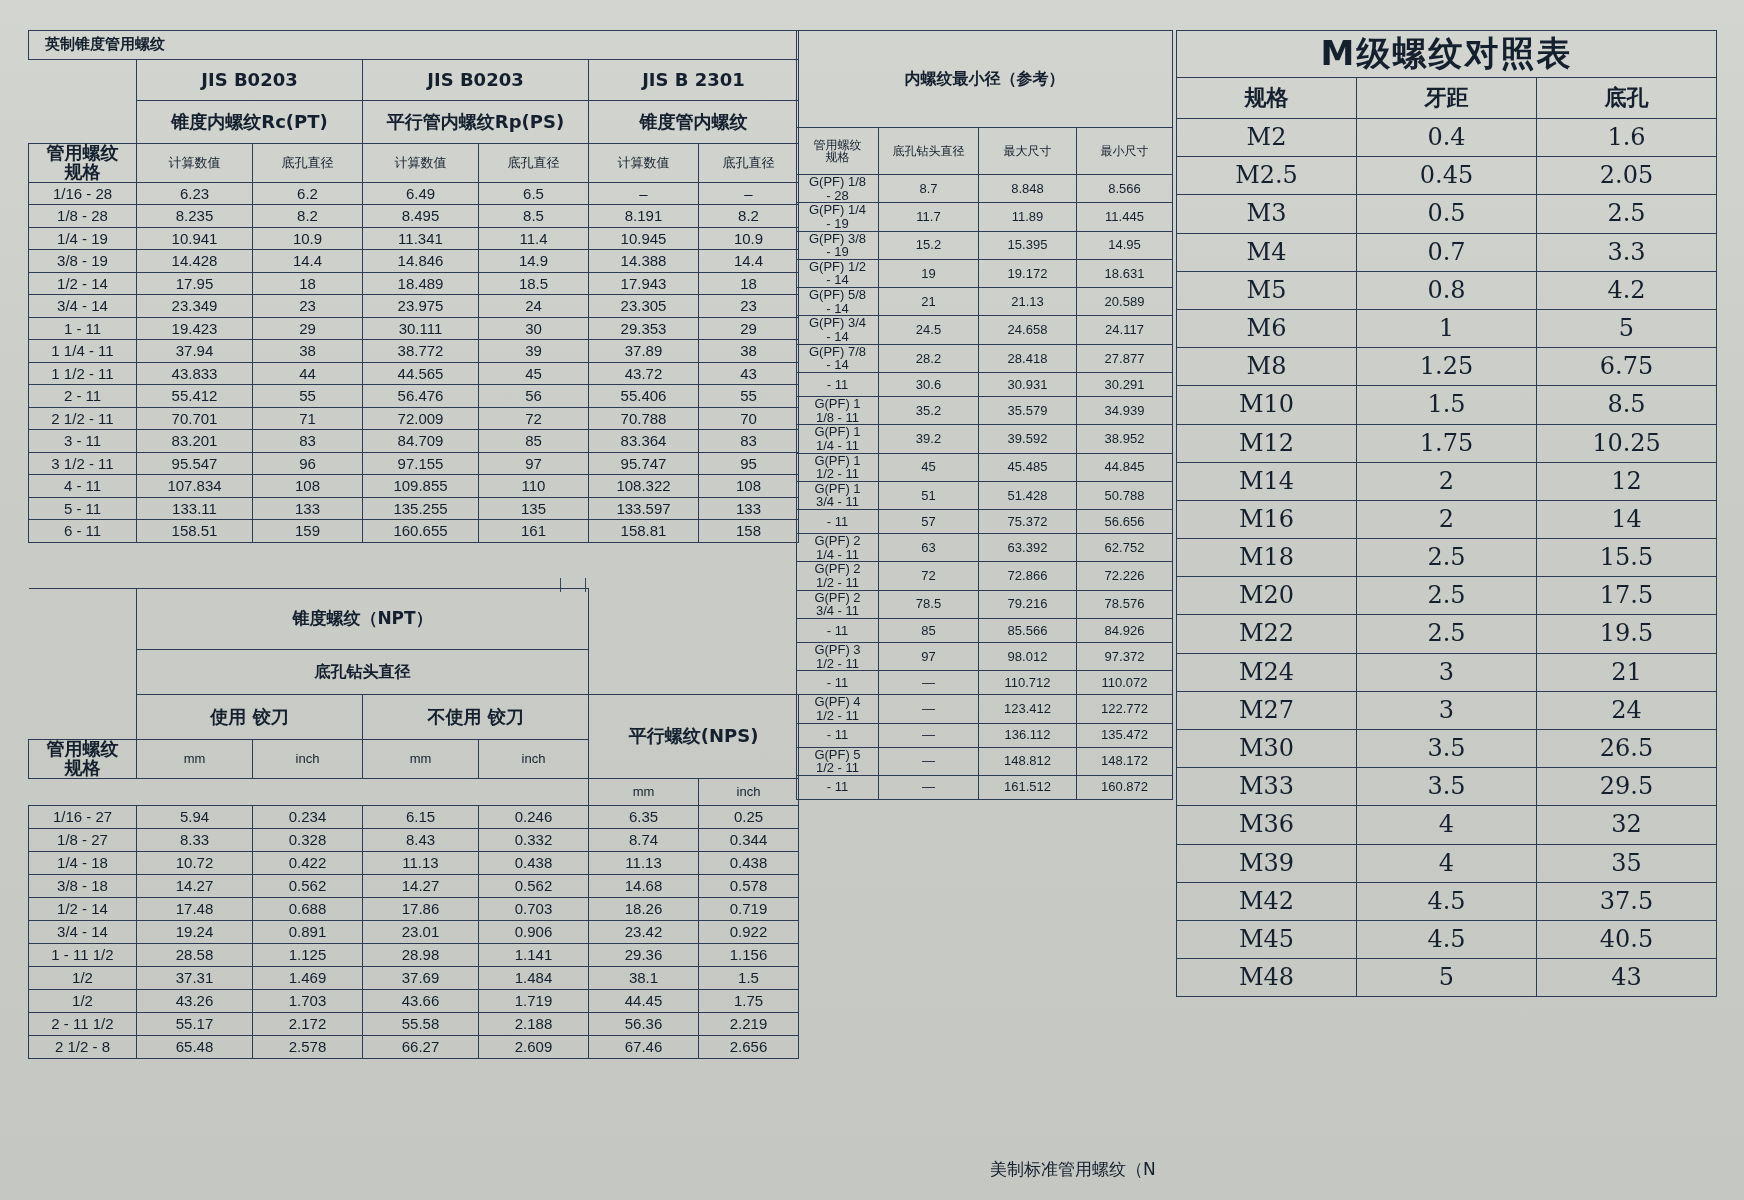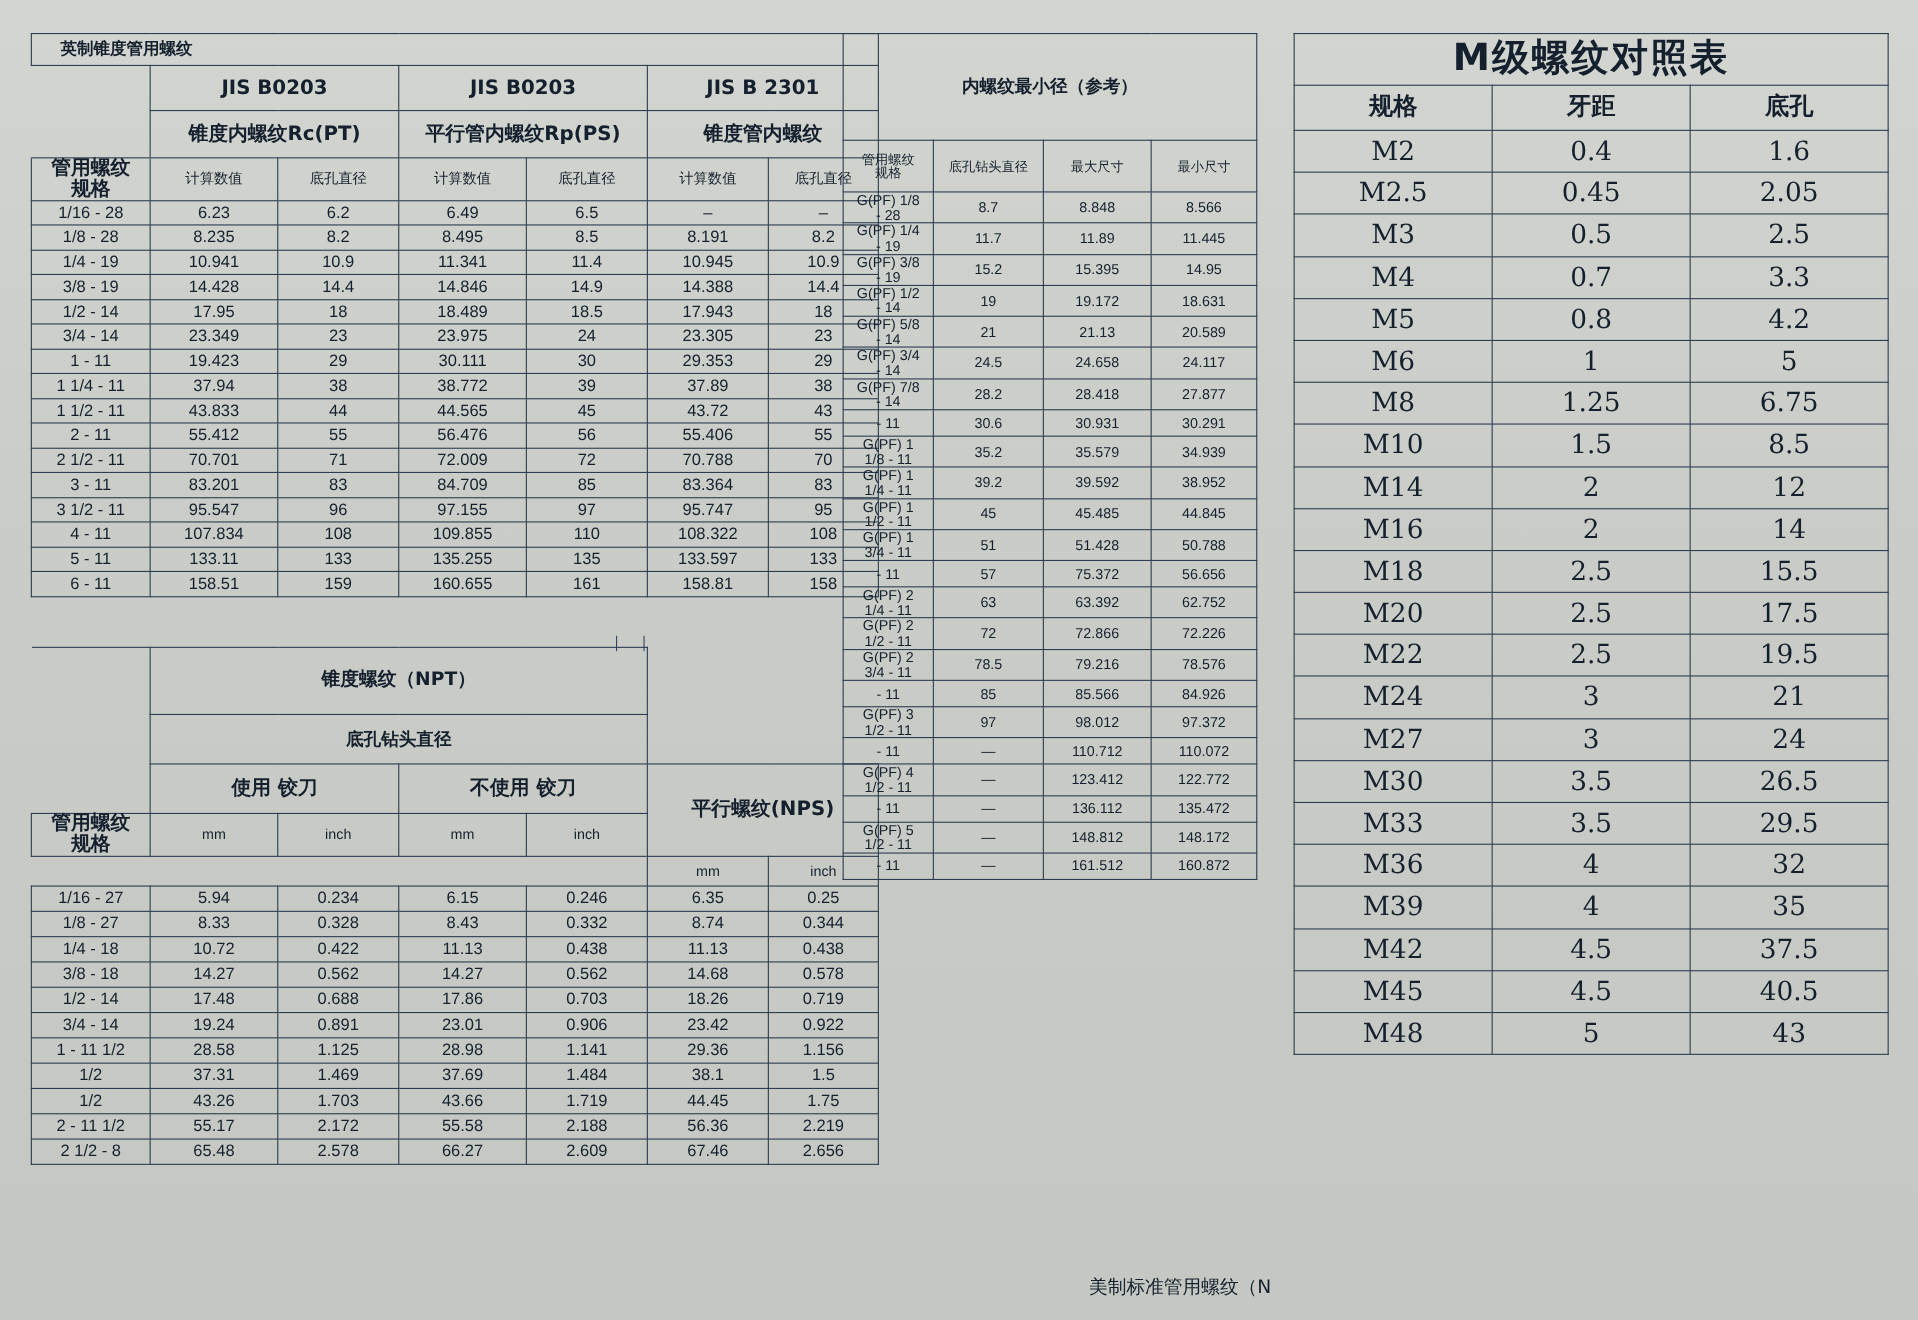--- a/index.html
+++ b/index.html
@@ -31,28 +31,28 @@
   .cn{font-family:"DejaVu Sans", sans-serif;}
   .hdr{font-weight:bold;font-size:18px;}
   .small{font-size:13px;}
   .xsmall{font-size:12px;}
   .num{font-size:15px;}
 
   
   #tbl-pipe-imperial{position:absolute;left:28px;top:30px;width:760px;}
   #tbl-pipe-imperial td{height:21.5px;}
   #tbl-pipe-imperial .toprow td{height:28px;}
-  #tbl-pipe-imperial .titlecell{text-align:left;padding-left:26px;font-weight:bold;margin-top:31px;}
+  #tbl-pipe-imperial .titlecell{text-align:left;padding-left:16px;font-weight:bold;margin-top:31px;}
 
   
   #tbl-npt{position:absolute;left:28px;top:588px;width:760px;}
   #tbl-npt td{height:22px;}
 
   
-  #tbl-inner{position:absolute;left:766px;top:30px;width:376px;}
+  #tbl-inner{position:absolute;left:796px;top:30px;width:376px;}
   #tbl-inner td{height:23px;font-size:13px;}
   #tbl-inner .lbl{font-size:12px;line-height:1.0;}
 
   
   #tbl-metric{position:absolute;left:1176px;top:30px;width:540px;}
   #tbl-metric td{height:37.2px;font-size:24px;font-family:"DejaVu Serif",serif;}
   #tbl-metric td.h{font-size:22px;font-weight:bold;font-family:"DejaVu Sans",sans-serif;}
   #tbl-metric .titlecell{
     height:46px;font-size:34px;font-weight:bold;letter-spacing:2px;
     font-family:"DejaVu Sans",sans-serif;
@@ -684,20 +684,25 @@
           <td>M8</td>
           <td>1.25</td>
           <td>6.75</td>
         </tr>
         <tr>
           <td>M10</td>
           <td>1.5</td>
           <td>8.5</td>
         </tr>
         <tr>
+          <td>M12</td>
+          <td>1.75</td>
+          <td>10.25</td>
+        </tr>
+        <tr>
           <td>M14</td>
           <td>2</td>
           <td>12</td>
         </tr>
         <tr>
           <td>M16</td>
           <td>2</td>
           <td>14</td>
         </tr>
         <tr>

